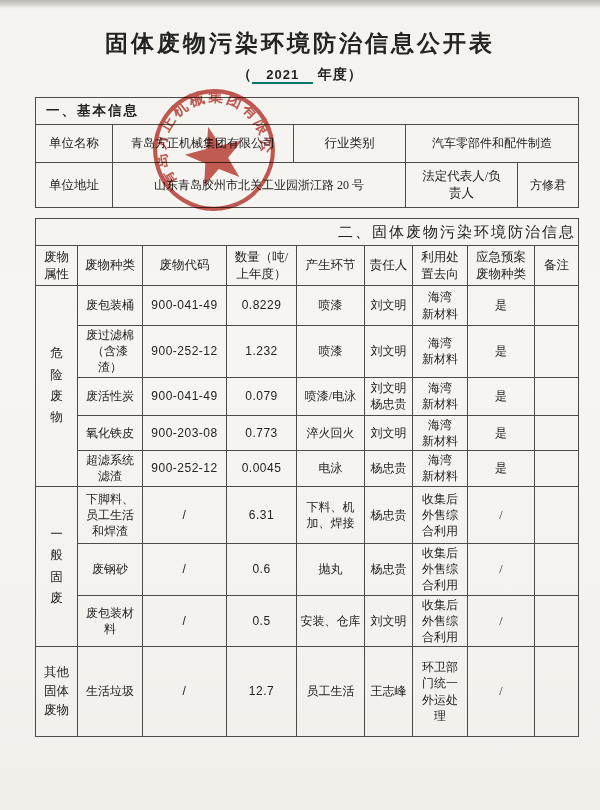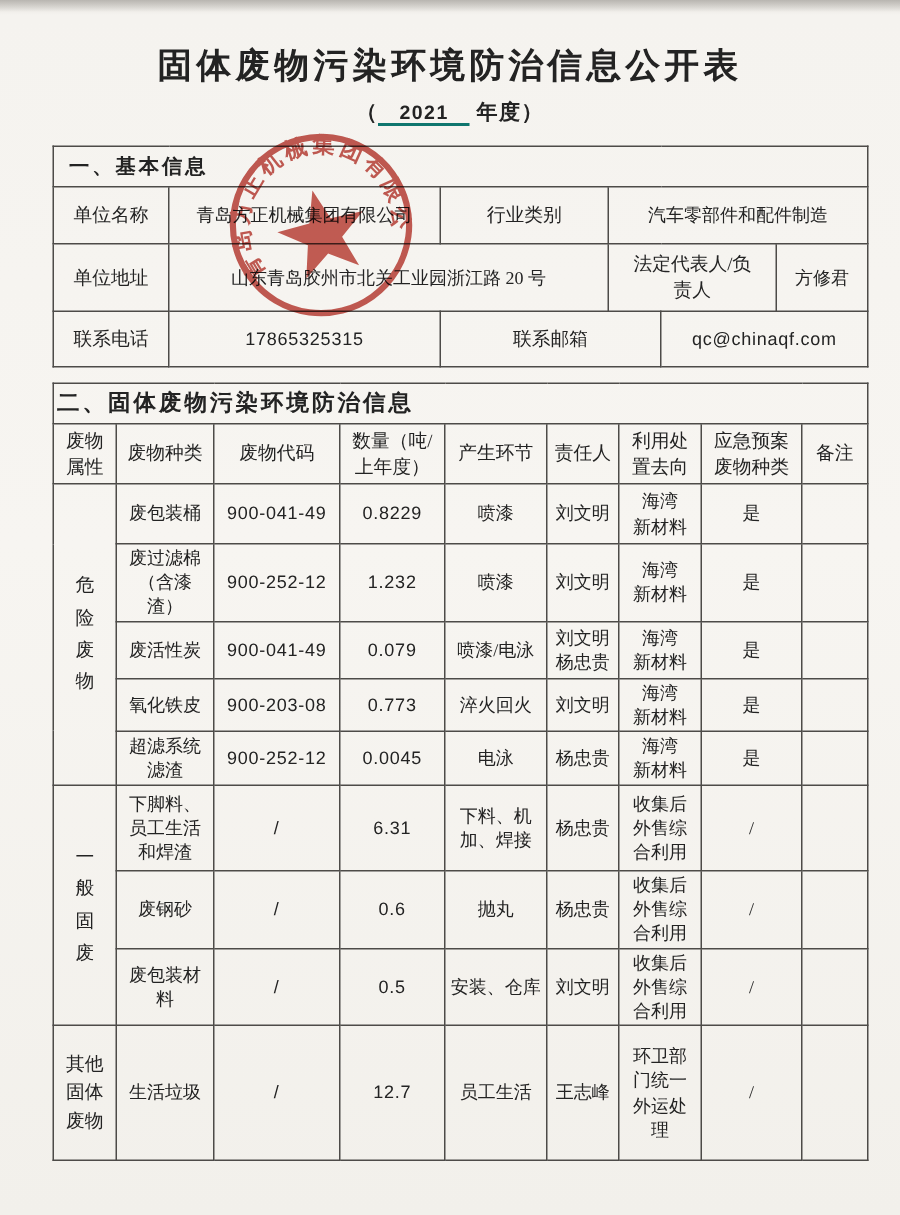--- a/index.html
+++ b/index.html
@@ -16,21 +16,21 @@
   .doc-title{margin:0;padding-top:28px;text-align:center;
     font-size:23px;font-weight:bold;letter-spacing:3px;}
   .year-line{margin-top:7px;text-align:center;font-size:14px;font-weight:bold;letter-spacing:1px;}
   .year-line .year{border-bottom:2px solid #0f766e;padding:0 14px;font-family:"Liberation Sans",sans-serif;font-size:13px;}
   table{border-collapse:collapse;table-layout:fixed;margin-left:35px;width:543px;}
   .t1{margin-top:13px;padding-left:34px;}
   .t2{margin-top:10px;}
   td{border:1px solid #4d4b48;text-align:center;vertical-align:middle;
      font-size:12px;line-height:1.35;padding:1px 2px;white-space:pre-line;overflow:hidden;}
   .section-td{ text-align:left;font-weight:bold;font-size:13.5px;padding-left:10px;letter-spacing:2px;}
-  .section-td2{text-align:left;font-weight:bold;font-size:15px;letter-spacing:2px;}
+  .section-td2{text-align:right;font-weight:normal;font-size:15px;letter-spacing:2px;}
   .attr-cell{line-height:1.7;font-size:12.5px;}
   .lbl{font-size:12.5px;}
   .num{font-family:"Liberation Sans","DejaVu Sans",sans-serif;font-size:12px;letter-spacing:.5px;}
   .h27{height:27px}.h38{height:38px}.h45{height:45px}.h37{height:37px}.h36{height:36px}
   .h40{height:40px}.h34{height:34px}.h57{height:57px}.h50{height:50px}.h90{height:90px}
   .stamp{position:absolute;left:147px;top:83px;width:134px;height:134px;
     transform:rotate(-14deg);opacity:.82;mix-blend-mode:multiply;pointer-events:none;}
 </style>
 </head>
 <body>
@@ -58,26 +58,20 @@
       <td>青岛方正机械集团有限公司</td>
       <td class="lbl">行业类别</td>
       <td colspan="3">汽车零部件和配件制造</td>
     </tr>
     <tr class="h45">
       <td class="lbl">单位地址</td>
       <td colspan="2">山东青岛胶州市北关工业园浙江路 20 号</td>
       <td colspan="2" class="lbl">法定代表人/负
 责人</td>
       <td>方修君</td>
-    </tr>
-    <tr class="h37">
-      <td class="lbl">联系电话</td>
-      <td class="num">17865325315</td>
-      <td colspan="2" class="lbl">联系邮箱</td>
-      <td colspan="2" class="num">qc@chinaqf.com</td>
     </tr>
   </tbody>
     </table>
 
   <table class="t2">
     <colgroup>
         <col style="width:42px">
         <col style="width:65px">
         <col style="width:84px">
         <col style="width:70px">

